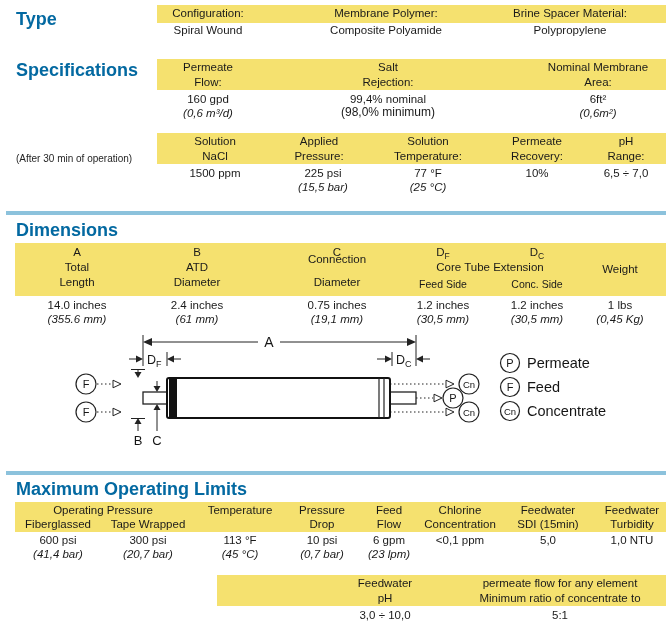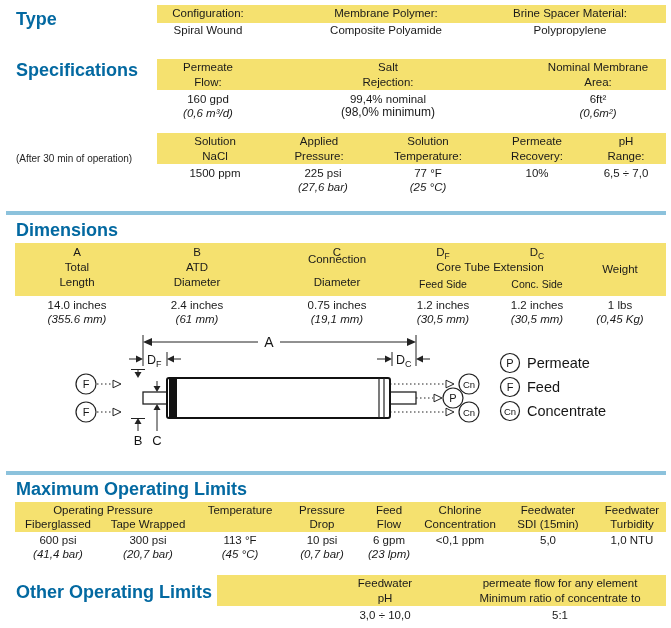--- a/index.html
+++ b/index.html
@@ -80,21 +80,21 @@
   </div>
   <div class="col" style="left:626px;top:134px">
     <div>pH</div>
     <div>Range:</div>
   </div>
   <div class="col vals" style="left:215px;top:166px">
     <div>1500 ppm</div>
   </div>
   <div class="col vals" style="left:323px;top:166px">
     <div>225 psi</div>
-    <div class="it">(27,6 bar)</div>
+    <div class="it">(15,5 bar)</div>
   </div>
   <div class="col vals" style="left:428px;top:166px">
     <div>77 °F</div>
     <div class="it">(25 °C)</div>
   </div>
   <div class="col vals" style="left:537px;top:166px">
     <div>10%</div>
   </div>
   <div class="col vals" style="left:626px;top:166px">
     <div>6,5 ÷ 7,0</div>
@@ -278,21 +278,20 @@
   <div class="col vals" style="left:460px;top:533px">
     <div>&lt;0,1 ppm</div>
   </div>
   <div class="col vals" style="left:548px;top:533px">
     <div>5,0</div>
   </div>
   <div class="col vals" style="left:632px;top:533px">
     <div>1,0 NTU</div>
   </div>
 
-  <div class="sec-label" style="top:582px">Other Operating Limits</div>
   <div class="band" style="top: 575px; left: 217px; width: 449px; height: 31px; background: rgb(245, 225, 111);"></div>
   <div class="col" style="left:385px;top:576px">
     <div>Feedwater</div>
     <div>pH</div>
   </div>
   <div class="col" style="left:560px;top:576px">
     <div>permeate flow for any element</div>
     <div>Minimum ratio of concentrate to</div>
   </div>
   <div class="col vals" style="left:385px;top:608px">3,0 ÷ 10,0</div>

